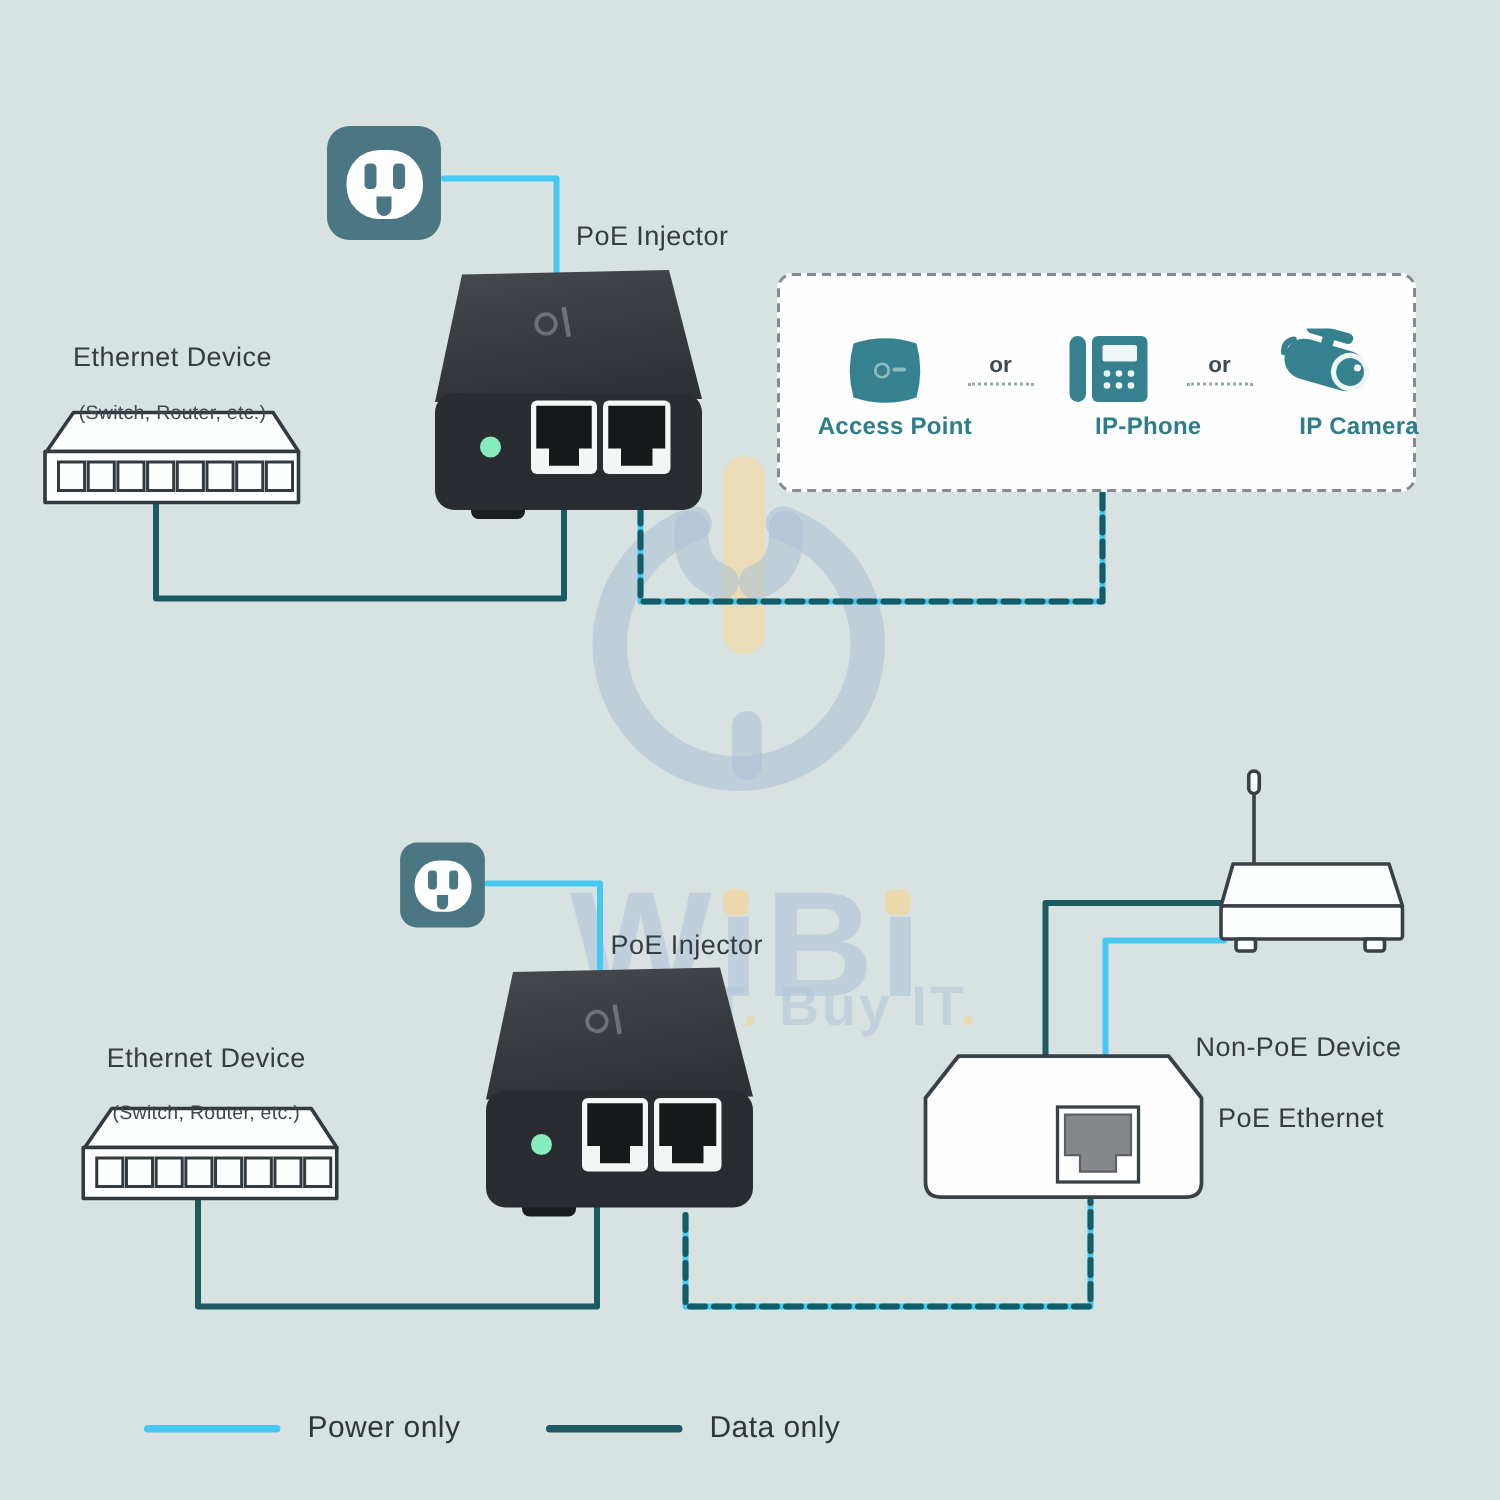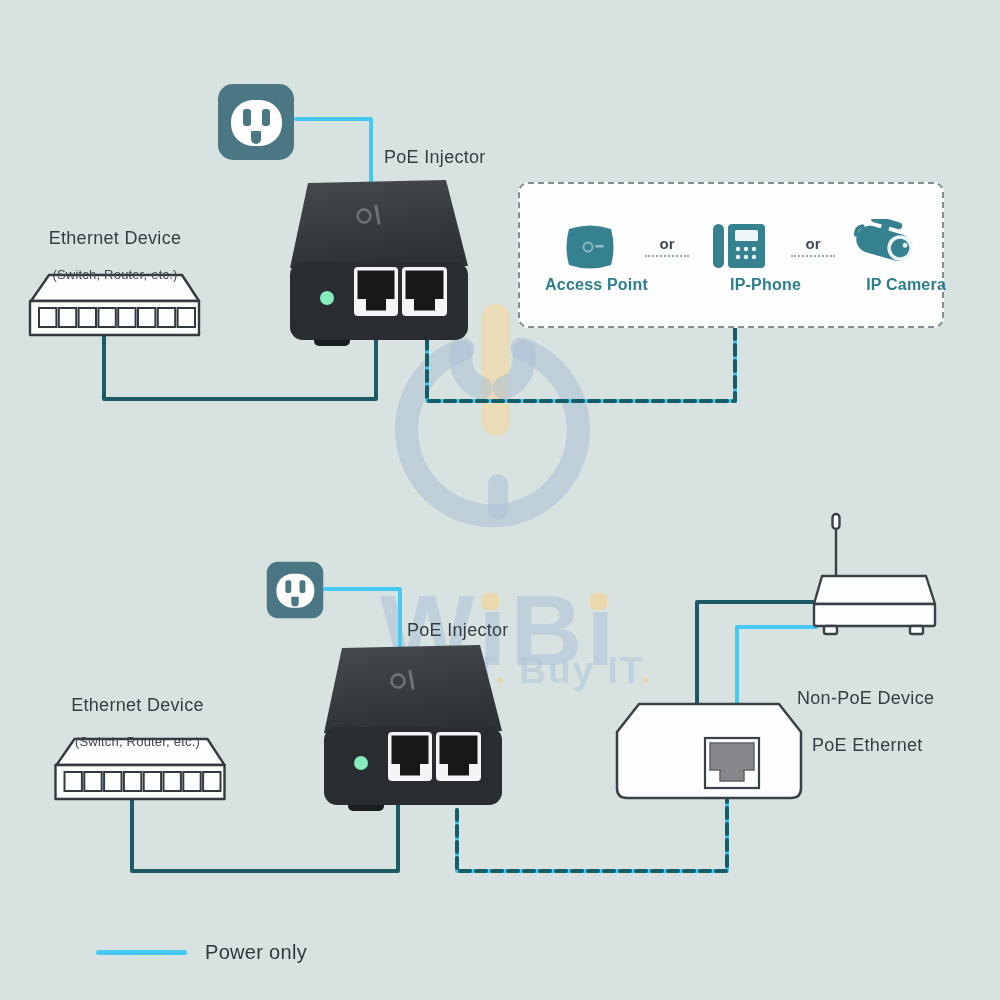--- a/index.html
+++ b/index.html
@@ -245,14 +245,18 @@
       <rect x="12" y="114" width="13" height="8" rx="2"></rect>
       <rect x="98" y="114" width="13" height="8" rx="2"></rect>
     </g>
   </svg>
   <div class="abs z5 dev-label" style="left:797px;top:648px;margin-top:40px;">Non-PoE Device</div>
 
   <div class="abs z5 legend-item" style="left:96px;top:938px;">
     <div class="swatch swatch-cyan"></div>
     <div class="legend-label">Power only</div>
   </div>
+  <div class="abs z5 legend-item" style="left:364px;top:938px;">
+    <div class="swatch swatch-teal"></div>
+    <div class="legend-label">Data only</div>
+  </div>
 
 </div>
 
 </body></html>

